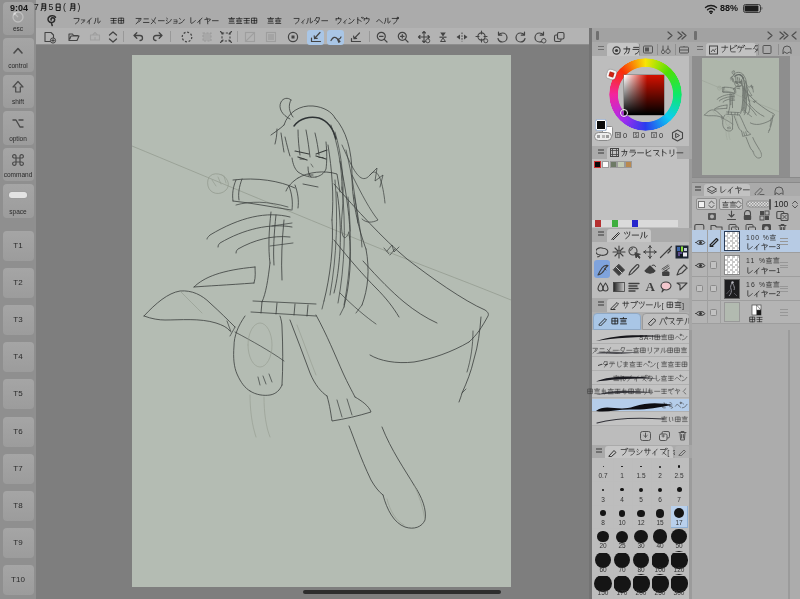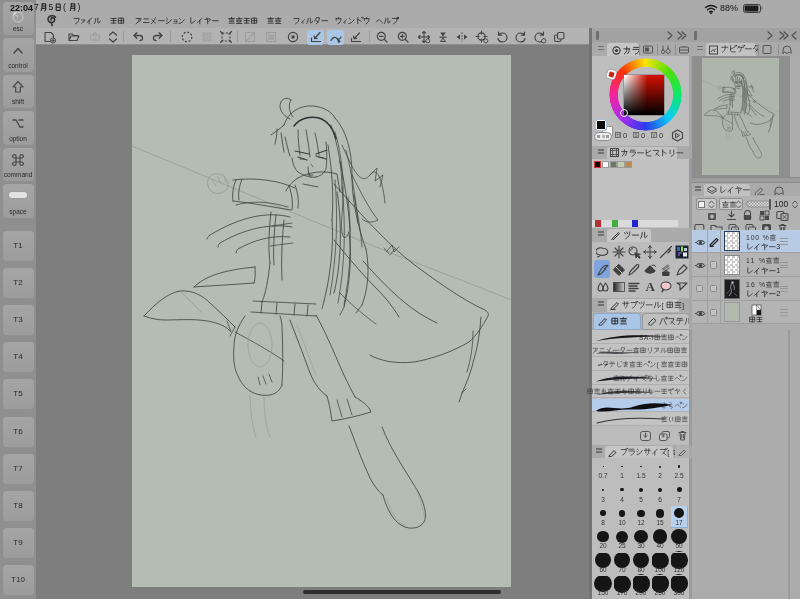--- a/index.html
+++ b/index.html
@@ -63,21 +63,21 @@
       <path transform="translate(15.1,0.0) scale(0.720)" d="M1.5,2H8.5C8.3,5 6.5,8 3.5,9.5" stroke="#161616" stroke-width="1.0" fill="none" stroke-linecap="round" stroke-linejoin="round"></path>
       <circle transform="translate(15.1,0.0) scale(0.720)" cx="9.4" cy="1.4" r="1.1" stroke="#161616" stroke-width="1.2" fill="none"></circle>
     </svg>
     <svg style="position:absolute;left:44px;top:13px;" width="16" height="15" viewBox="0 0 16 15">
       <path d="M11.5,4.2C10.2,2.6 7.2,2.2 5.4,3.6C3.4,5.2 3.6,7.8 5.6,9C7.4,10 9.6,9.4 10.4,7.8C11.2,6.2 10.2,4.8 8.6,4.8C7.2,4.8 6.6,6 7.2,7M7.6,10.2L8.2,12.6" stroke="#2a2a2a" stroke-width="1.5" fill="none" stroke-linecap="round" stroke-linejoin="round"></path>
     </svg>
     <svg style="position:absolute;left:704px;top:3px;" width="14" height="11" viewBox="0 0 14 11">
       <path d="M1.5,4.5C4.5,1.8 9.5,1.8 12.5,4.5M3.5,6.8C5.8,4.8 8.2,4.8 10.5,6.8M5.6,8.9C6.4,8.2 7.6,8.2 8.4,8.9" stroke="#1c1c1c" stroke-width="1.4" fill="none" stroke-linecap="round" stroke-linejoin="round"></path>
       <circle cx="7" cy="10.2" r="1" fill="#1c1c1c"></circle>
     </svg>
-    <div style="position:absolute;left:720px;top:3px;font-size:9px;font-weight:normal;color:#111;">88%</div>
+    <div style="position:absolute;left:720px;top:3px;font-size:9px;font-weight:bold;color:#111;">88%</div>
     <svg style="position:absolute;left:743px;top:3.5px;" width="22" height="10" viewBox="0 0 22 10">
       <rect x="0.5" y="0.5" width="17" height="8" rx="2" fill="none" stroke="#3a3a3a"></rect>
       <rect x="1.6" y="1.6" width="13.8" height="5.8" rx="1" fill="#1c1c1c"></rect>
       <path d="M18.6,2.8c1,0.4 1,2.8 0,3.2z" fill="#3a3a3a"></path>
     </svg>
     <div style="position:absolute;left:36px;top:28px;width:553px;height:17px;background:#b3b3b3;border-bottom:1px solid #8d8d8d;"></div>
     <div style="position:absolute;left:123px;top:31px;width:1px;height:11px;background:#989898;"></div>
     <div style="position:absolute;left:170px;top:31px;width:1px;height:11px;background:#989898;"></div>
     <div style="position:absolute;left:237px;top:31px;width:1px;height:11px;background:#989898;"></div>
     <div style="position:absolute;left:369px;top:31px;width:1px;height:11px;background:#989898;"></div>
@@ -219,21 +219,21 @@
     <div style="position:absolute;left:2.5px;top:416.5px;width:31px;height:30px;background:linear-gradient(#a5a5a5,#9c9c9c);border-radius:4px;"></div>
     <div style="position:absolute;left:0;top:426.5px;width:36px;text-align:center;font-size:8px;color:#2a2a2a;">T6</div>
     <div style="position:absolute;left:2.5px;top:453.6px;width:31px;height:30px;background:linear-gradient(#a5a5a5,#9c9c9c);border-radius:4px;"></div>
     <div style="position:absolute;left:0;top:463.6px;width:36px;text-align:center;font-size:8px;color:#2a2a2a;">T7</div>
     <div style="position:absolute;left:2.5px;top:490.7px;width:31px;height:30px;background:linear-gradient(#a5a5a5,#9c9c9c);border-radius:4px;"></div>
     <div style="position:absolute;left:0;top:500.7px;width:36px;text-align:center;font-size:8px;color:#2a2a2a;">T8</div>
     <div style="position:absolute;left:2.5px;top:527.8px;width:31px;height:30px;background:linear-gradient(#a5a5a5,#9c9c9c);border-radius:4px;"></div>
     <div style="position:absolute;left:0;top:537.8px;width:36px;text-align:center;font-size:8px;color:#2a2a2a;">T9</div>
     <div style="position:absolute;left:2.5px;top:564.9000000000001px;width:31px;height:30px;background:linear-gradient(#a5a5a5,#9c9c9c);border-radius:4px;"></div>
     <div style="position:absolute;left:0;top:574.9000000000001px;width:36px;text-align:center;font-size:8px;color:#2a2a2a;">T10</div>
-    <div style="position:absolute;left:10px;top:2.5px;font-size:9px;font-weight:bold;color:#151515;white-space:nowrap;z-index:5;">22:04</div>
+    <div style="position:absolute;left:10px;top:2.5px;font-size:9px;font-weight:bold;color:#151515;white-space:nowrap;z-index:5;">9:04</div>
     <svg style="position:absolute;left:34px;top:2.5px;overflow:visible;z-index:5;" width="49" height="10.5" font-family="Liberation Sans, sans-serif">
       <text x="0.0" y="7.3" font-size="8.5" fill="#111" textLength="4.8">7</text>
       <path transform="translate(5.6,0.0) scale(0.850)" d="M3,1H7.2V7.8C7.2,8.8 6.8,9.1 6,9.1M3,1C3,4.5 2.8,6.5 1.8,9M3.2,3.6H7M3.1,6.2H7" stroke="#111" stroke-width="1.15" fill="none" stroke-linecap="round" stroke-linejoin="round"></path>
       <text x="14.5" y="7.3" font-size="8.5" fill="#111" textLength="4.8">5</text>
       <path transform="translate(20.1,0.0) scale(0.850)" d="M2.9,1.2H7.1V8.8H2.9ZM2.9,5H7.1" stroke="#111" stroke-width="1.15" fill="none" stroke-linecap="round" stroke-linejoin="round"></path>
       <text x="29.1" y="7.3" font-size="8.5" fill="#111" textLength="4.8">(</text>
       <path transform="translate(34.7,0.0) scale(0.850)" d="M3,1H7.2V7.8C7.2,8.8 6.8,9.1 6,9.1M3,1C3,4.5 2.8,6.5 1.8,9M3.2,3.6H7M3.1,6.2H7" stroke="#111" stroke-width="1.15" fill="none" stroke-linecap="round" stroke-linejoin="round"></path>
       <text x="43.6" y="7.3" font-size="8.5" fill="#111" textLength="4.8">)</text>
     </svg>
     <div style="position:absolute;left:36px;top:45px;width:554px;height:554px;background:#7e7e7e;"></div>

